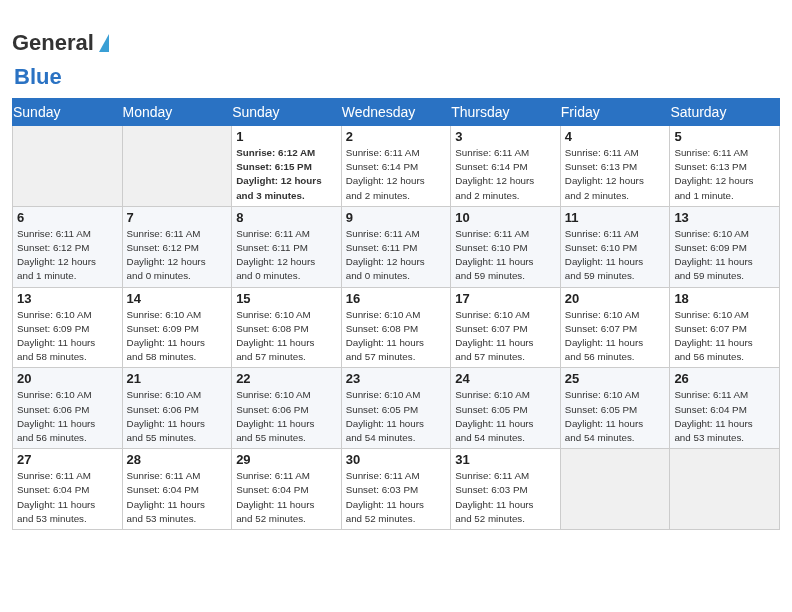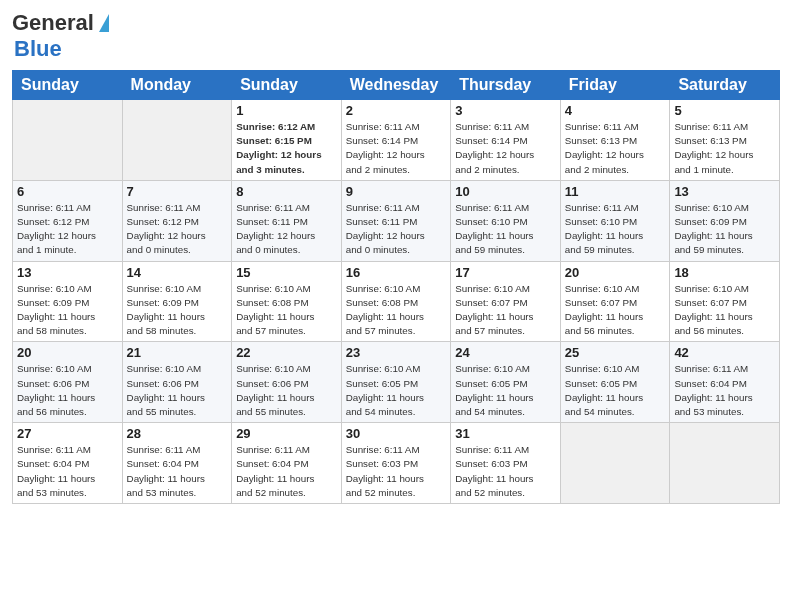--- a/index.html
+++ b/index.html
@@ -24,20 +24,21 @@
     }
     .logo {
       display: flex;
       flex-direction: column;
       align-items: flex-start;
     }
     .logo-img {
       display: flex;
       align-items: center;
       gap: 2px;
+      margin-top: 20px;
     }
     .logo-triangle {
       width: 0;
       height: 0;
       border-left: 10px solid transparent;
       border-bottom: 18px solid #3a9fd5;
       display: inline-block;
       margin-left: 3px;
     }
     .title-block {
@@ -55,24 +56,24 @@
       margin-top: 2px;
     }
     table {
       width: 100%;
       border-collapse: collapse;
       font-size: 10.5px;
     }
     thead th {
       background: #2a72c3;
       color: #fff;
-      padding: 5px 8px;
+      padding: 5px 0;
       text-align: left;
-      font-size: 16px;
-      font-weight: bold;
+      font-size: 14px;
+      font-weight: normal;
       border: 1px solid #2a72c3;
     }
     tbody td {
       border: 1px solid #ccc;
       vertical-align: top;
       padding: 3px 4px;
       width: 14.28%;
       min-height: 80px;
       background: #fff;
     }
@@ -98,21 +99,21 @@
 </head>
 <body>
 
 <div class="container">
   <div class="header">
     <div class="logo">
       <div class="logo-img">
         <span style="font-size:22px;font-weight:bold;color:#333;">General</span>
         <span class="logo-triangle"></span>
       </div>
-      <span style="font-size:22px;font-weight:bold;color:#2a72c3;margin-left:2px;">Blue</span>
+      <span style="font-size:22px;font-weight:bold;color:#2a72c3;margin-left:2px;margin-top:8px;">Blue</span>
     </div>
     <div class="title-block">
       <div class="month-title"></div>
       <div class="location-title"></div>
     </div>
   </div>
 
   <table>
     <thead>
       <tr>
@@ -304,21 +305,21 @@
 and 54 minutes.</div>
           </td>
           <td>
             <span class="day-num">25</span>
             <div class="day-detail" style="white-space: pre-line;">Sunrise: 6:10 AM
 Sunset: 6:05 PM
 Daylight: 11 hours
 and 54 minutes.</div>
           </td>
           <td>
-            <span class="day-num">42</span>
+            <span class="day-num">26</span>
             <div class="day-detail" style="white-space: pre-line;">Sunrise: 6:11 AM
 Sunset: 6:04 PM
 Daylight: 11 hours
 and 53 minutes.</div>
           </td>
         </tr>
         <tr>
           <td>
             <span class="day-num">27</span>
             <div class="day-detail" style="white-space: pre-line;">Sunrise: 6:11 AM

